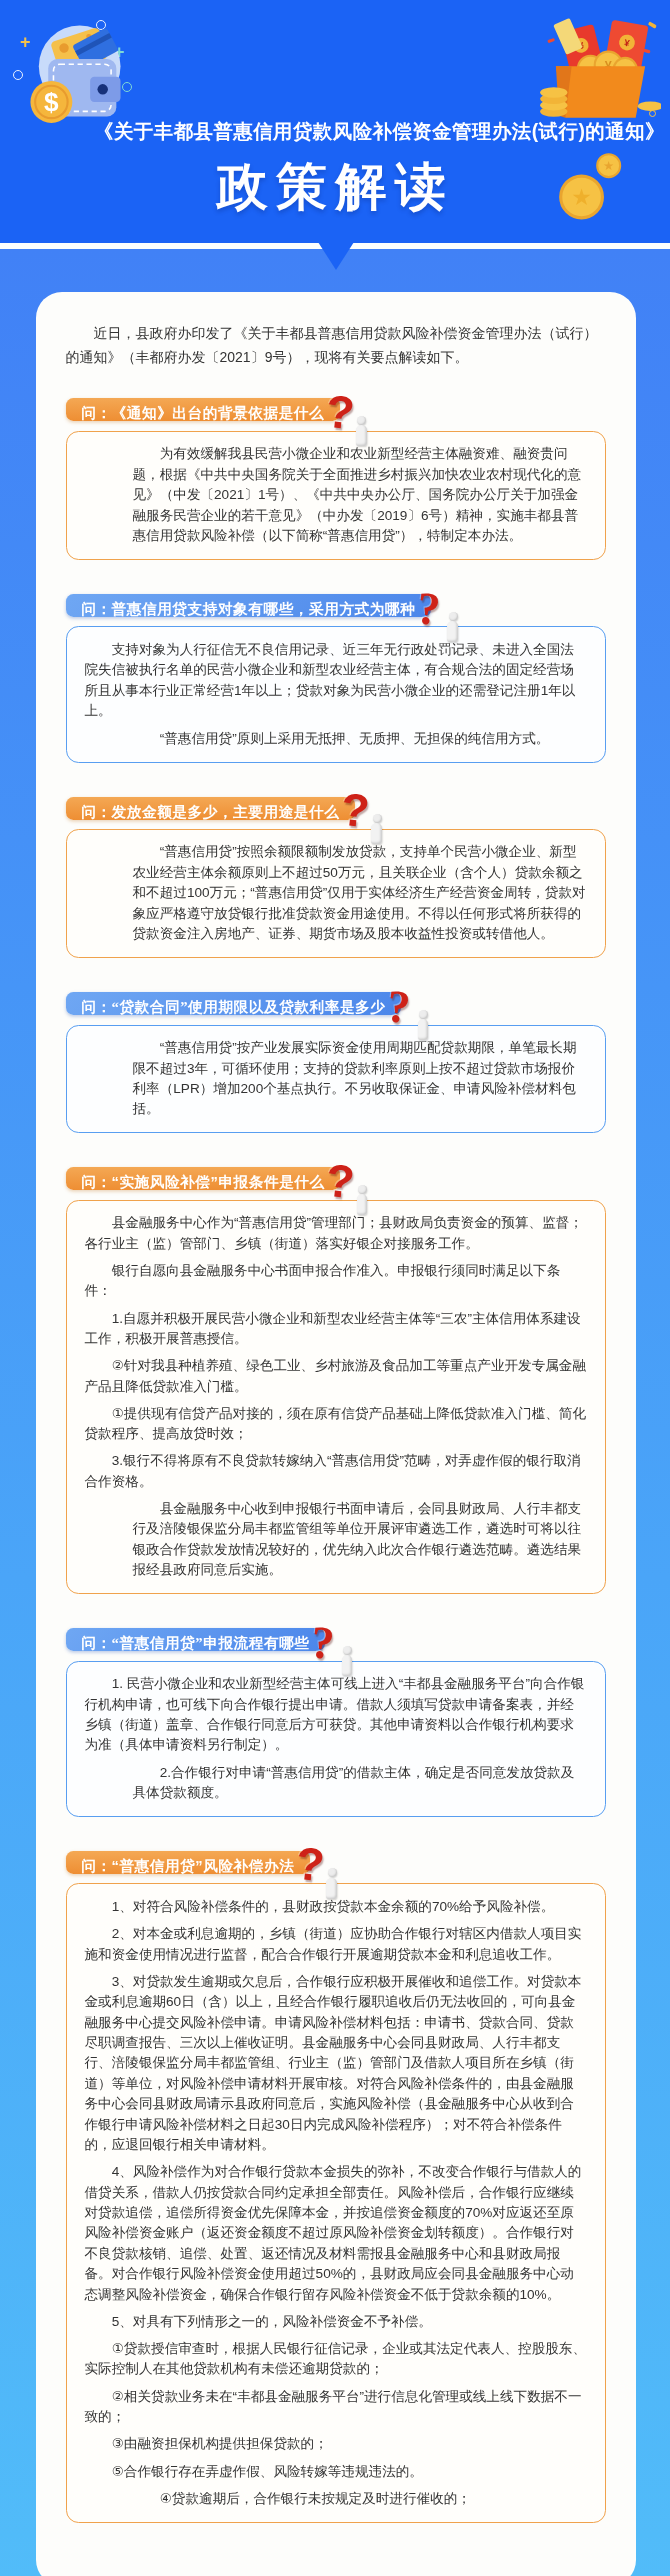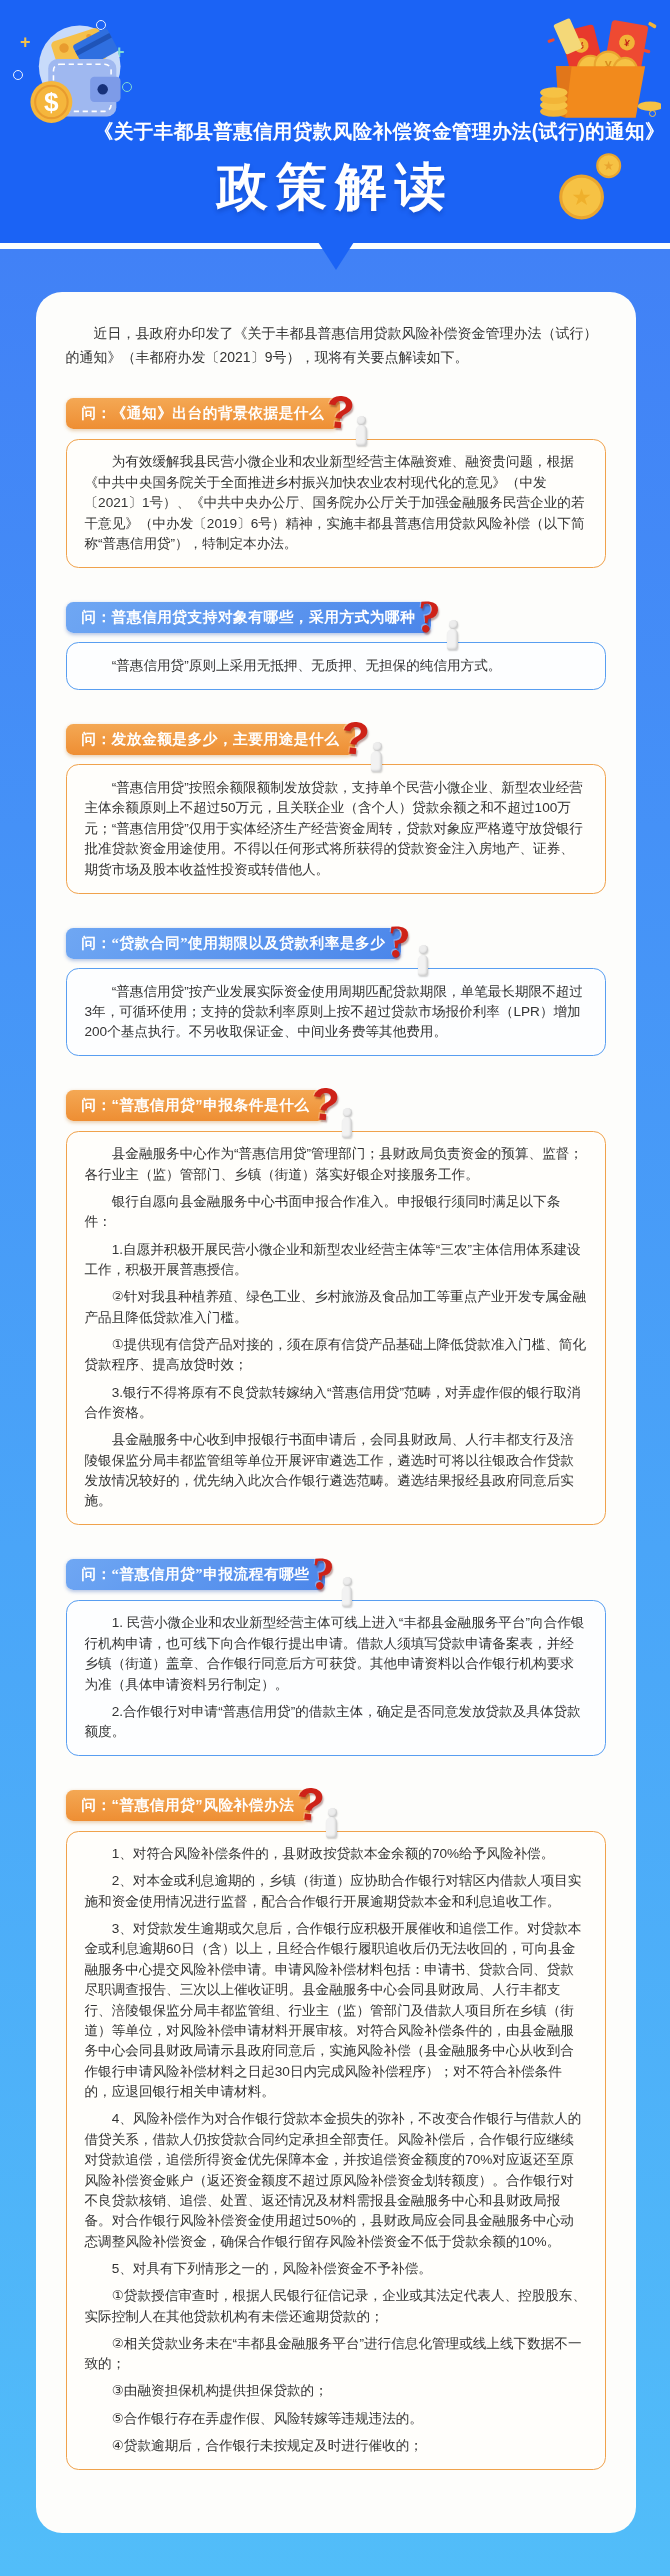--- a/index.html
+++ b/index.html
@@ -26,21 +26,21 @@
 
   
   .content{background:linear-gradient(180deg,#4181F6 0%,#4AA5F8 55%,#52BEF9 100%);
     padding:43px 0 79px;}
   .card{width:600px;margin:0 auto;background:#FDFDFB;border-radius:26px;
     padding:24px 30px 29px;box-sizing:border-box;}
   .intro,.footer-note{font-size:14px;line-height:24px;color:#333;text-indent:2em;}
   .intro{margin:5.2px 0 29px;}
 
   .section{margin-bottom:34px;}
-  .banner{position:relative;display:inline-block;height:31px;line-height:31px;
+  .banner{position:relative;display:inline-block;height:23px;line-height:31px;
     padding:0 15.7px;border-radius:7.3px;color:#fff;font-size:14.7px;font-weight:bold;
     letter-spacing:0.5px;margin-bottom:9.4px;white-space:nowrap;}
   .banner.orange{background:linear-gradient(180deg,#F4A854 0%,#EE8E33 100%);
     box-shadow:0 1.6px 3.7px rgba(190,110,20,.30);}
   .banner.blue{background:linear-gradient(135deg,#6FA7F3 0%,#4B86EA 100%);
     box-shadow:0 1.6px 3.7px rgba(25,75,180,.30);font-family:Liberation Serif, serif;}
 
   .q-icon{position:absolute;right:-28px;top:-10.5px;width:42px;height:57px;}
   .qmark{position:absolute;left:0;top:0;font-size:46px;line-height:49px;font-weight:900;
     color:#CE2218;transform:rotate(6deg);
@@ -49,21 +49,21 @@
   .q-figure::before{content:"";position:absolute;top:0;left:2.1px;width:9px;height:9px;
     border-radius:50%;background:#EDEDED;box-shadow:inset -1px -1px 1.6px #c6c6c6,0.5px 1px 1.6px rgba(0,0,0,.18);}
   .q-figure::after{content:"";position:absolute;top:9.4px;left:1px;width:10.5px;height:21px;
     border-radius:5.2px 5.2px 3.1px 3.1px;background:#F2F2F2;
     box-shadow:inset -1.6px -1.6px 2.1px #cdcdcd,0.5px 1px 1.6px rgba(0,0,0,.18);}
 
   .answer{border:1.6px solid;border-radius:12.6px;background:#FFFEFB;padding:12.6px 18px;}
   .answer.orange{border-color:#F0A24C;}
   .answer.blue{border-color:#589EF1;background:#FDFEFF;}
   .answer p{font-size:13.6px;line-height:20.4px;color:#333;text-indent:2em;margin:0 0 6.8px;}
-  .answer p:last-child{margin-bottom:0;}
+  .answer p:last-child{margin-bottom:0;margin-left:48px;}
 </style>
 </head>
 <body>
 
 <div class="page">
 
   <header class="hero">
 
     <span class="deco plus" style="left:20px;top:32.5px;color:#F4C24A;">+</span>
     <span class="deco plus" style="left:114px;top:43px;color:#7FD9D4;">+</span>
@@ -156,20 +156,21 @@
 
       <section class="section">
         <div class="banner blue">
           <span>问：普惠信用贷支持对象有哪些，采用方式为哪种</span>
           <span class="q-icon">
             <span class="qmark">?</span>
             <span class="q-figure"></span>
           </span>
         </div>
         <div class="answer blue">
+          <p>支持对象为人行征信无不良信用记录、近三年无行政处罚记录、未进入全国法院失信被执行名单的民营小微企业和新型农业经营主体，有合规合法的固定经营场所且从事本行业正常经营1年以上；贷款对象为民营小微企业的还需登记注册1年以上。</p>
           <p>“普惠信用贷”原则上采用无抵押、无质押、无担保的纯信用方式。</p>
         </div>
       </section>
 
       <section class="section">
         <div class="banner orange">
           <span>问：发放金额是多少，主要用途是什么</span>
           <span class="q-icon">
             <span class="qmark">?</span>
             <span class="q-figure"></span>
@@ -182,27 +183,27 @@
 
       <section class="section">
         <div class="banner blue">
           <span>问：“贷款合同”使用期限以及贷款利率是多少</span>
           <span class="q-icon">
             <span class="qmark">?</span>
             <span class="q-figure"></span>
           </span>
         </div>
         <div class="answer blue">
-          <p>“普惠信用贷”按产业发展实际资金使用周期匹配贷款期限，单笔最长期限不超过3年，可循环使用；支持的贷款利率原则上按不超过贷款市场报价利率（LPR）增加200个基点执行。不另收取保证金、中间业务费等其他费用。</p>
-        </div>
-      </section>
-
-      <section class="section">
-        <div class="banner orange">
-          <span>问：“普惠信用贷”申报条件是什么</span>
+          <p>“普惠信用贷”按产业发展实际资金使用周期匹配贷款期限，单笔最长期限不超过3年，可循环使用；支持的贷款利率原则上按不超过贷款市场报价利率（LPR）增加200个基点执行。不另收取保证金、申请风险补偿材料包括。</p>
+        </div>
+      </section>
+
+      <section class="section">
+        <div class="banner orange">
+          <span>问：“实施风险补偿”申报条件是什么</span>
           <span class="q-icon">
             <span class="qmark">?</span>
             <span class="q-figure"></span>
           </span>
         </div>
         <div class="answer orange">
           <p>县金融服务中心作为“普惠信用贷”管理部门；县财政局负责资金的预算、监督；各行业主（监）管部门、乡镇（街道）落实好银企对接服务工作。</p>
           <p>银行自愿向县金融服务中心书面申报合作准入。申报银行须同时满足以下条件：</p>
           <p>1.自愿并积极开展民营小微企业和新型农业经营主体等“三农”主体信用体系建设工作，积极开展普惠授信。</p>
           <p>②针对我县种植养殖、绿色工业、乡村旅游及食品加工等重点产业开发专属金融产品且降低贷款准入门槛。</p>

